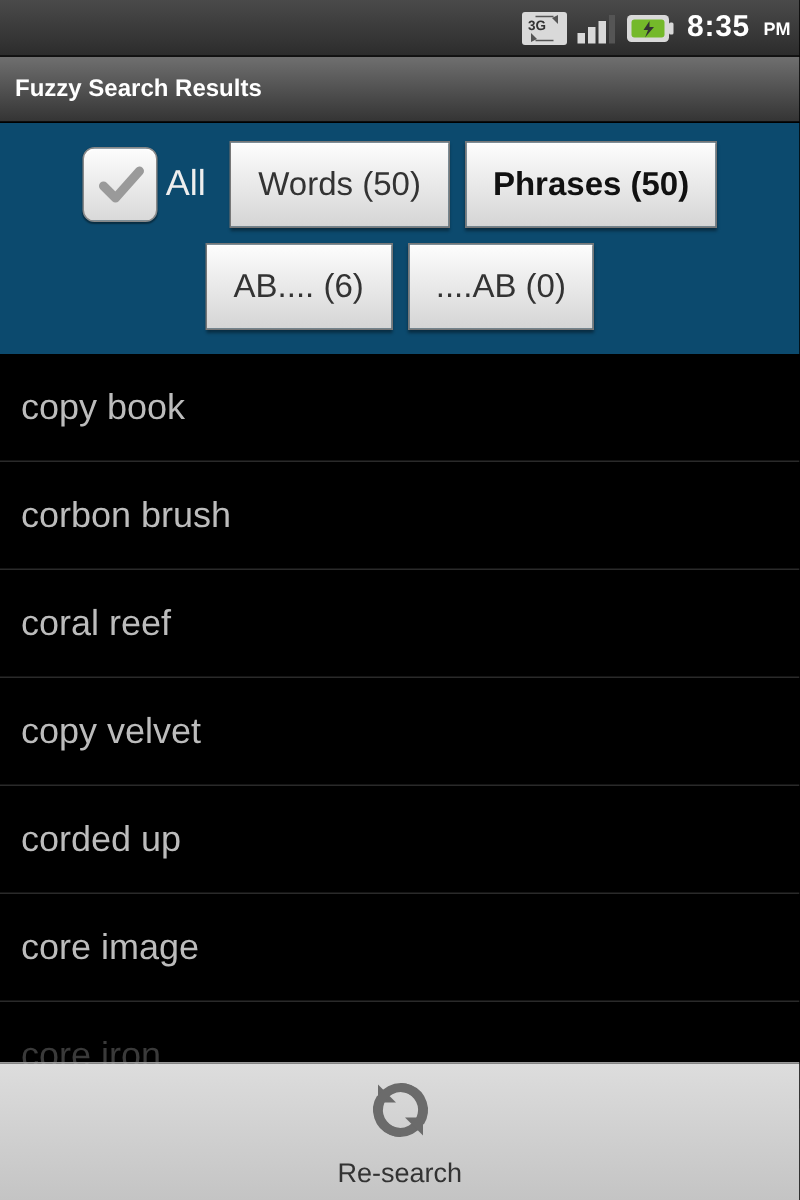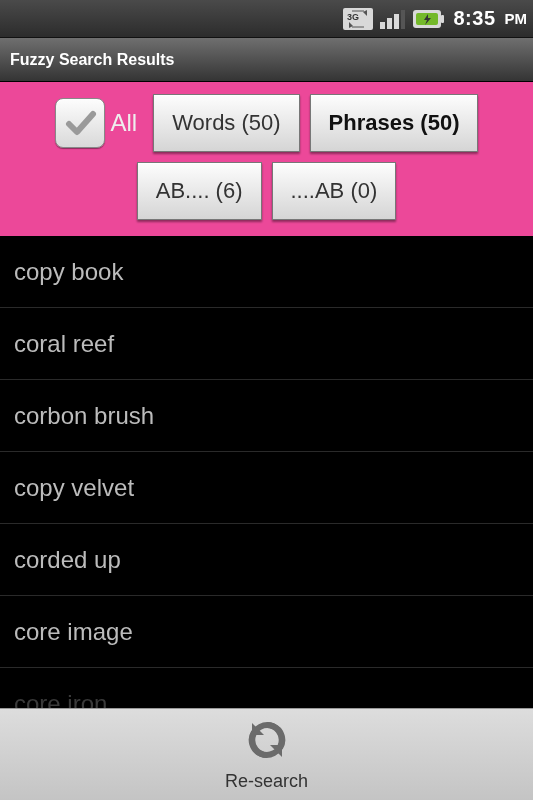--- a/index.html
+++ b/index.html
@@ -13,36 +13,36 @@
     display: flex;
     align-items: center;
     justify-content: flex-end;
     padding: 0 6px;
     gap: 6px;
     color: #fff;
     border-bottom: 1px solid #111;
   }
   .status-icon { display: inline-flex; align-items: center; justify-content: center; }
   .clock { font-size: 20px; font-weight: bold; letter-spacing: 0.5px; color: #fff; margin-left: 2px; }
-  .clock-ampm { font-size: 15px; margin-left: 3px; font-weight: bold; }
+  .clock-ampm { font-size: 12px; margin-left: 3px; font-weight: bold; }
 
   
   .titlebar {
     height: 44px;
     background: linear-gradient(#6f6f6f,#343434);
     display: flex;
     align-items: center;
     padding: 0 10px;
     border-bottom: 1px solid #000;
   }
   .titlebar-text { color: #fff; font-size: 16px; font-weight: bold; }
 
   
   .filters {
-    background: #ec4899;
+    background: #0c4a6e;
     display: flex;
     flex-direction: column;
     align-items: center;
     gap: 10px;
     padding: 12px 0 16px 0;
   }
   .filter-row { display: flex; gap: 10px; align-items: center; }
   .btn {
     background: linear-gradient(#fdfdfd,#d5d5d5);
     border: 1px solid #777;
@@ -163,22 +163,22 @@
       <span class="btn btn-bold">Phrases (50)</span>
     </div>
     <div class="filter-row">
       <span class="btn">AB.... (6)</span>
       <span class="btn">....AB (0)</span>
     </div>
   </div>
 
   <div class="list">
     <div class="item">copy book</div>
+    <div class="item">corbon brush</div>
     <div class="item">coral reef</div>
-    <div class="item">corbon brush</div>
     <div class="item">copy velvet</div>
     <div class="item">corded up</div>
     <div class="item">core image</div>
     <div class="item" style="color:#3a3a3a">core iron</div>
   </div>
 
   <div class="bottom">
     <div class="research-btn">
       <span>
         <svg width="46" height="46" viewBox="0 0 46 46">

